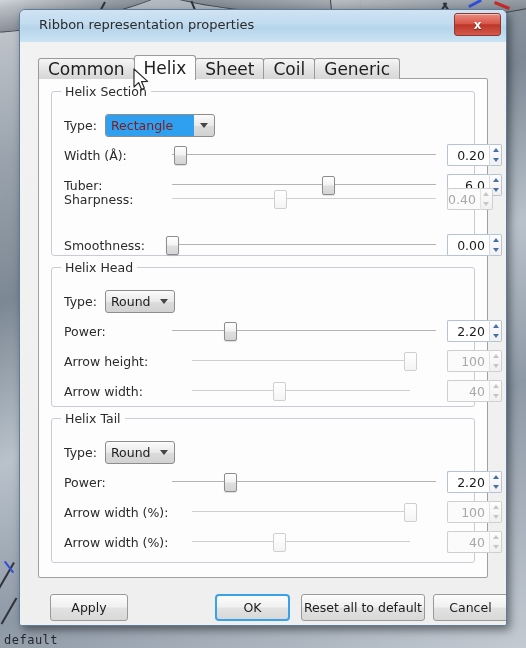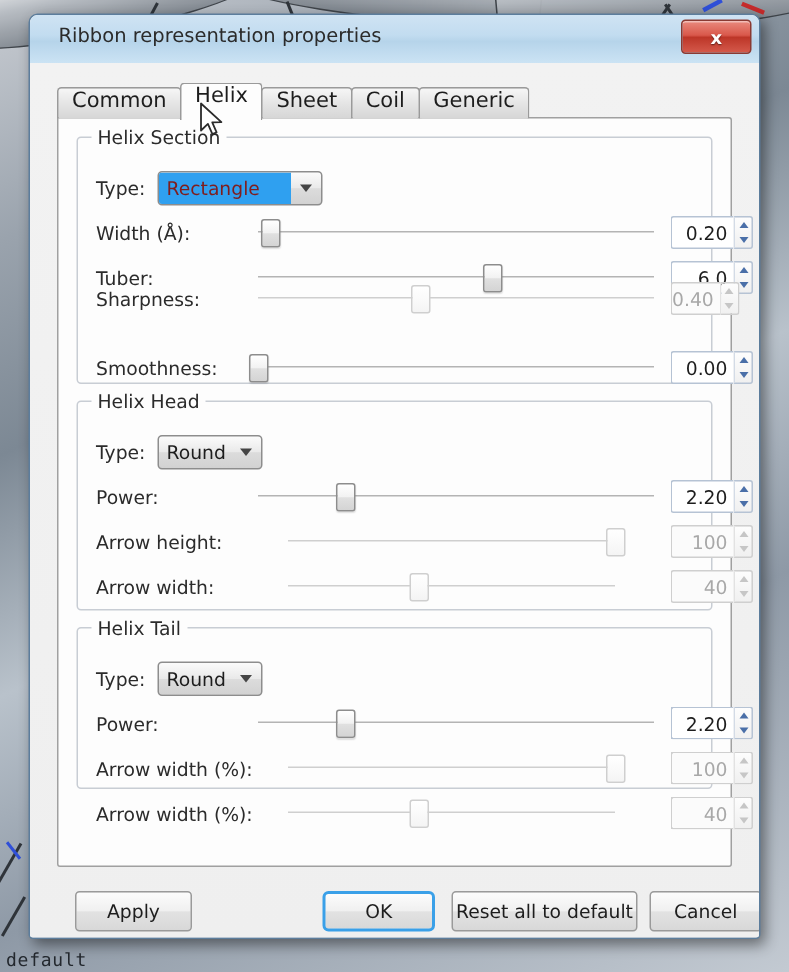--- a/index.html
+++ b/index.html
@@ -86,22 +86,22 @@
   #tabbar {
     position: absolute; left: 18px; top: 13px;
     height: 24px;
     display: flex; align-items: flex-end;
     z-index: 3;
   }
   .tab {
     height: 21px;
     margin-right: -1px;
     padding: 0 9px;
-    display: flex; 
-    font-size: 14px; color: #1d1d1d;
+    display: flex; align-items: center;
+    font-size: 17px; color: #1d1d1d;
     box-sizing: border-box;
     border: 1px solid #9a9a9a;
     border-bottom: none;
     border-radius: 3px 3px 0 0;
     background: linear-gradient(180deg,#f6f6f6 0%, #e3e3e3 55%, #d6d6d6 100%);
     cursor: pointer;
     white-space: nowrap;
   }
   .tab.selected {
     height: 25px;
@@ -479,21 +479,21 @@
                 <span class="up">
                   <i></i>
                 </span>
                 <span class="down">
                   <i></i>
                 </span>
               </div>
             </div>
           </div>
         </div>
-        <div class="groupbox" style="left: 12px; right: 12px; top: 339px; height: 108px;">
+        <div class="groupbox" style="left: 12px; right: 12px; top: 339px; height: 145px;">
           <div class="group-title">Helix Tail</div>
           <div class="row" style="top: 22px;">
             <div class="row-label">Type:</div>
             <div class="combo" style="left: 53px; top: 0px; width: 70px;">
               <div class="combo-text">Round</div>
               <div class="combo-arrow">
                 <i></i>
               </div>
             </div>
           </div>

